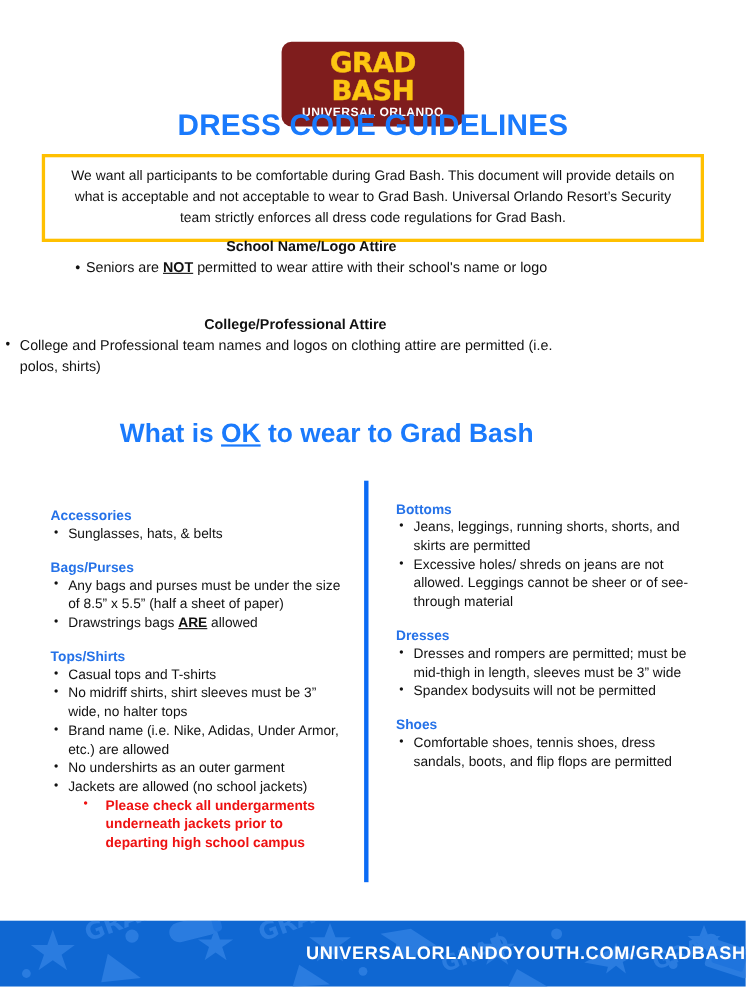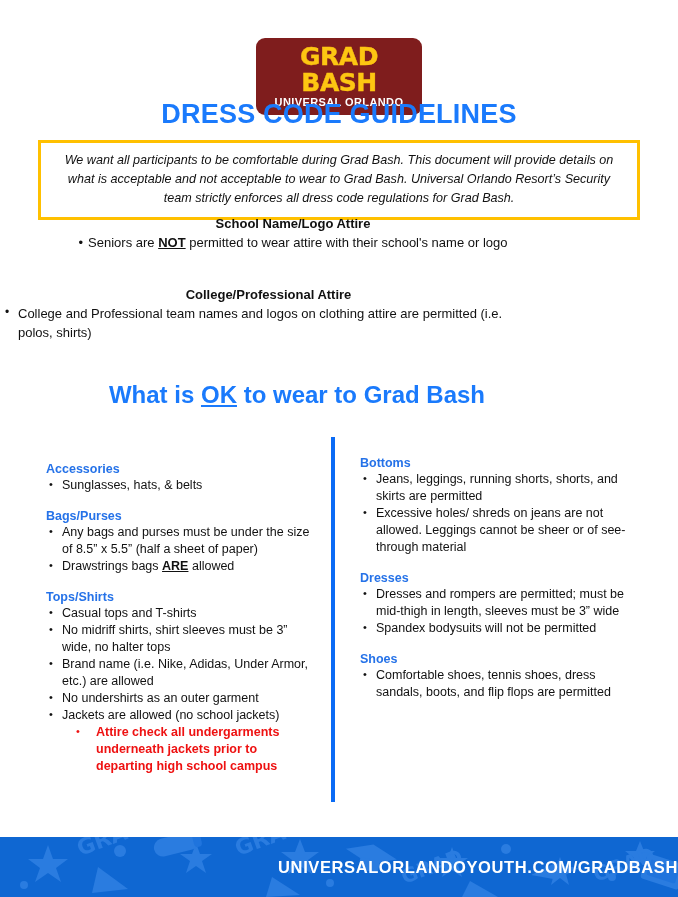--- a/index.html
+++ b/index.html
@@ -70,34 +70,33 @@
     top: 140px;
     left: 38px;
     width: 602px;
     box-sizing: border-box;
     border: 3px solid #ffc000;
     padding: 8px 14px 9px 14px;
     text-align: center;
     font-size: 12.6px;
     line-height: 19px;
     color: #111111;
-    font-style: italic;
   }
 
   
   .sec-heading {
     text-align: center;
     font-size: 13px;
     font-weight: bold;
     color: #111111;
     margin: 0 0 2px 0;
   }
   .center-block {
     position: absolute;
-    left: 18px;
+    left: 8px;
     width: 550px;
   }
   .cbullet {
     text-align: center;
     font-size: 13px;
     line-height: 20px;
   }
   .cbullet .b { margin-right: 5px; }
   .emph { font-weight: bold; text-decoration: underline; }
 
@@ -306,21 +305,21 @@
     <div class="cat-group">
       <div class="cat">Tops/Shirts</div>
       <ul class="plain">
         <li>Casual tops and T-shirts</li>
         <li>No midriff shirts, shirt sleeves must be 3” wide, no halter tops</li>
         <li>Brand name (i.e. Nike, Adidas, Under Armor, etc.) are allowed</li>
         <li>No undershirts as an outer garment</li>
         <li>Jackets are allowed (no school jackets)</li>
       </ul>
       <ul class="subred">
-        <li>Attire check all undergarments underneath jackets prior to departing high school campus</li>
+        <li>Please check all undergarments underneath jackets prior to departing high school campus</li>
       </ul>
     </div>
 
   </div>
 
   <div class="divider"></div>
 
   <div class="col-right">
 
     <div class="cat-group">

